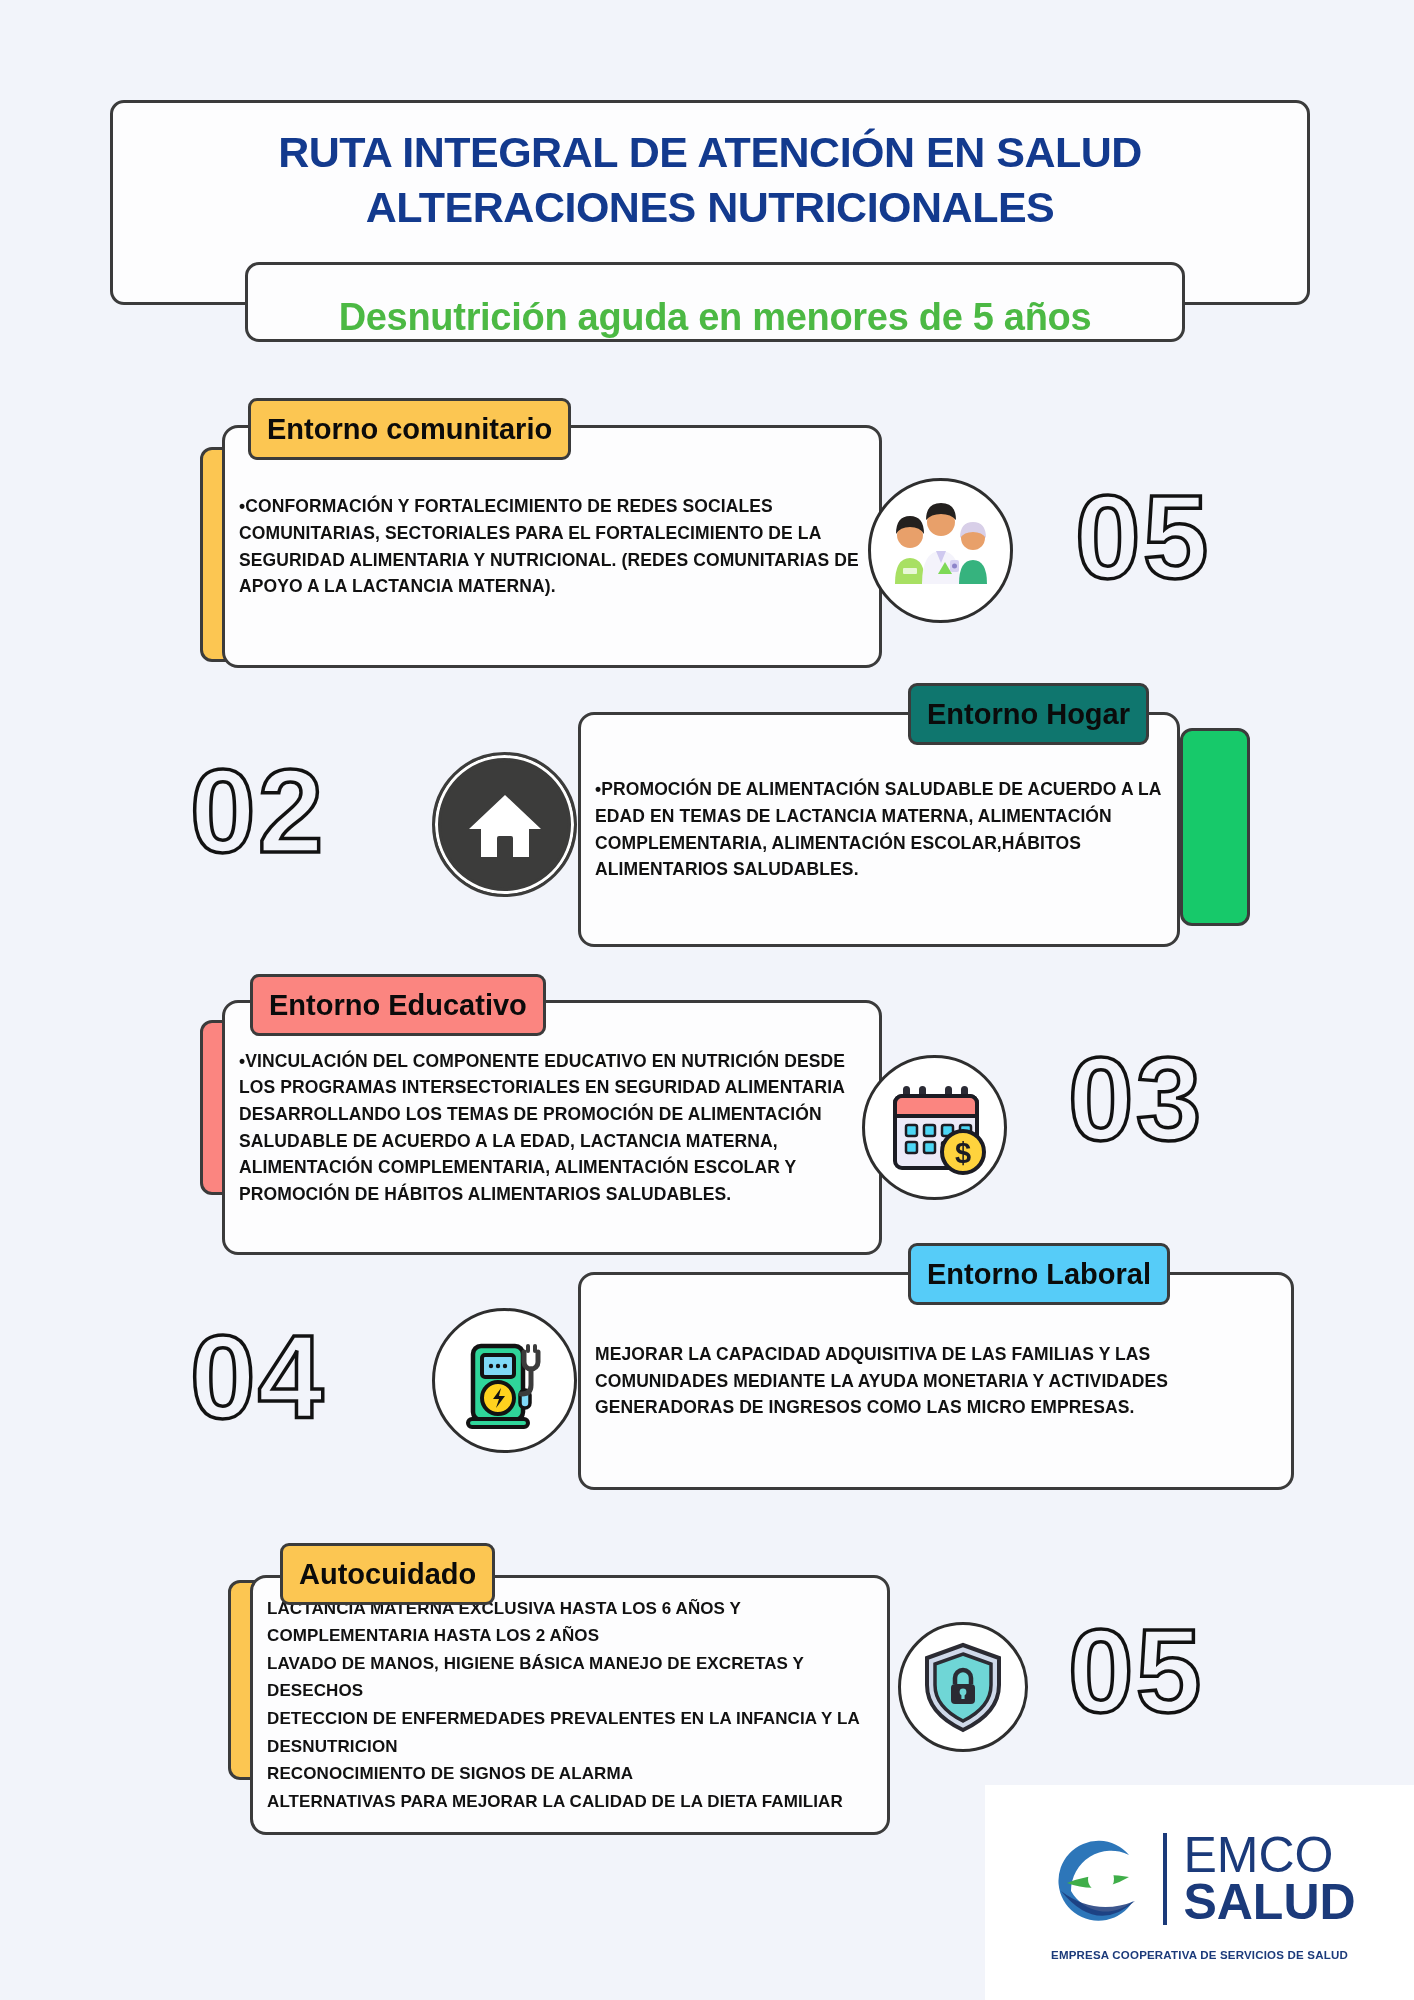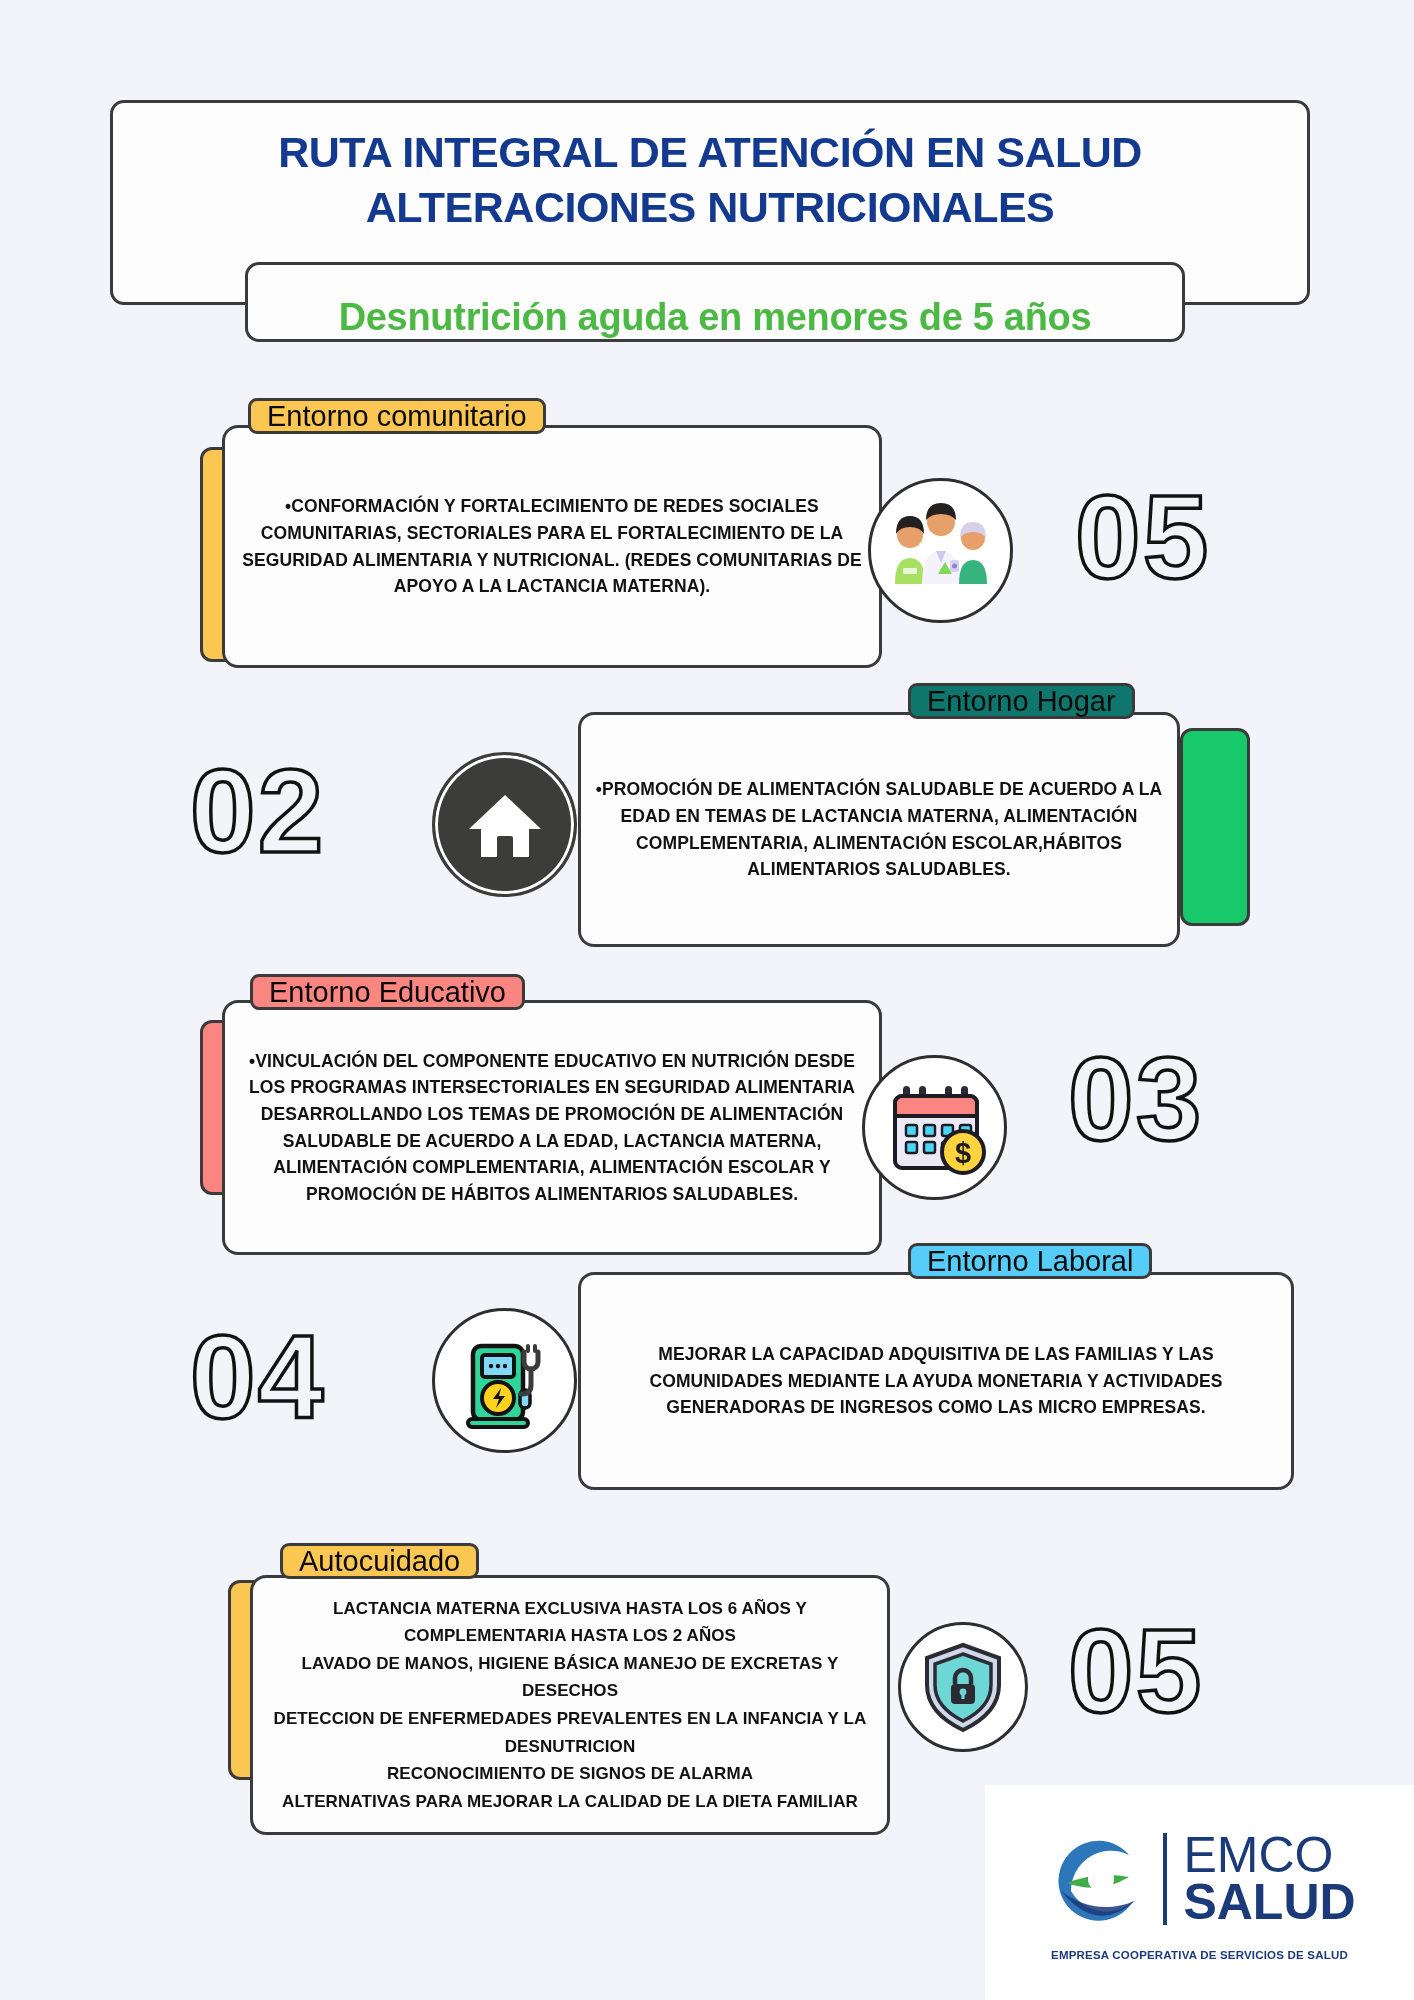--- a/index.html
+++ b/index.html
@@ -85,45 +85,44 @@
     background: #fdfdfe;
     border: 3px solid #3b3b3b;
     border-radius: 16px;
     z-index: 2;
     display: flex;
     align-items: center;
     justify-content: center;
   }
 
   .body-text {
-    text-align: center;
     font-size: 17.5px;
     font-weight: bold;
     line-height: 1.52;
     color: #111;
     letter-spacing: 0.1px;
     padding: 0 14px;
     font-family: "Liberation Sans Narrow", "Liberation Sans", sans-serif;
     white-space: pre-line;
   }
 
   .tag {
     position: absolute;
     border: 3px solid #3b3b3b;
     border-radius: 9px;
     z-index: 5;
     display: flex;
     align-items: center;
     justify-content: center;
     padding: 3px 16px;
     font-size: 29px;
-    font-weight: normal;
+    font-weight: bold;
     color: #0b0b0b;
     white-space: nowrap;
-    height: 36px;
+    height: 62px;
   }
 
   .numeral {
     position: absolute;
     z-index: 4;
     font-size: 118px;
     font-weight: bold;
     letter-spacing: 2px;
     color: transparent;
     -webkit-text-stroke: 3.5px #121212;

